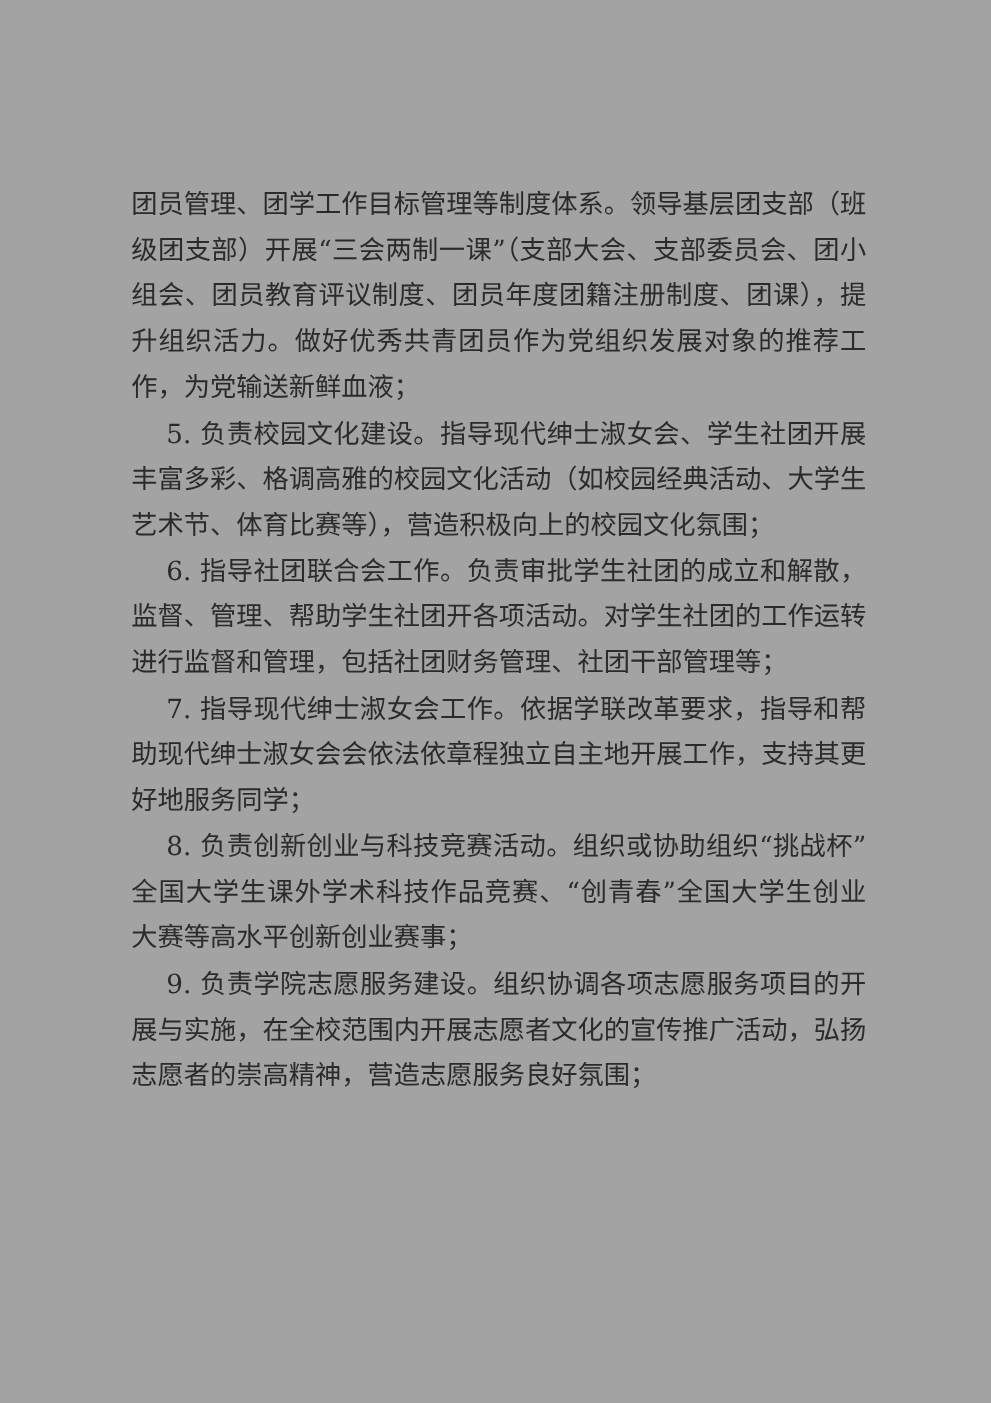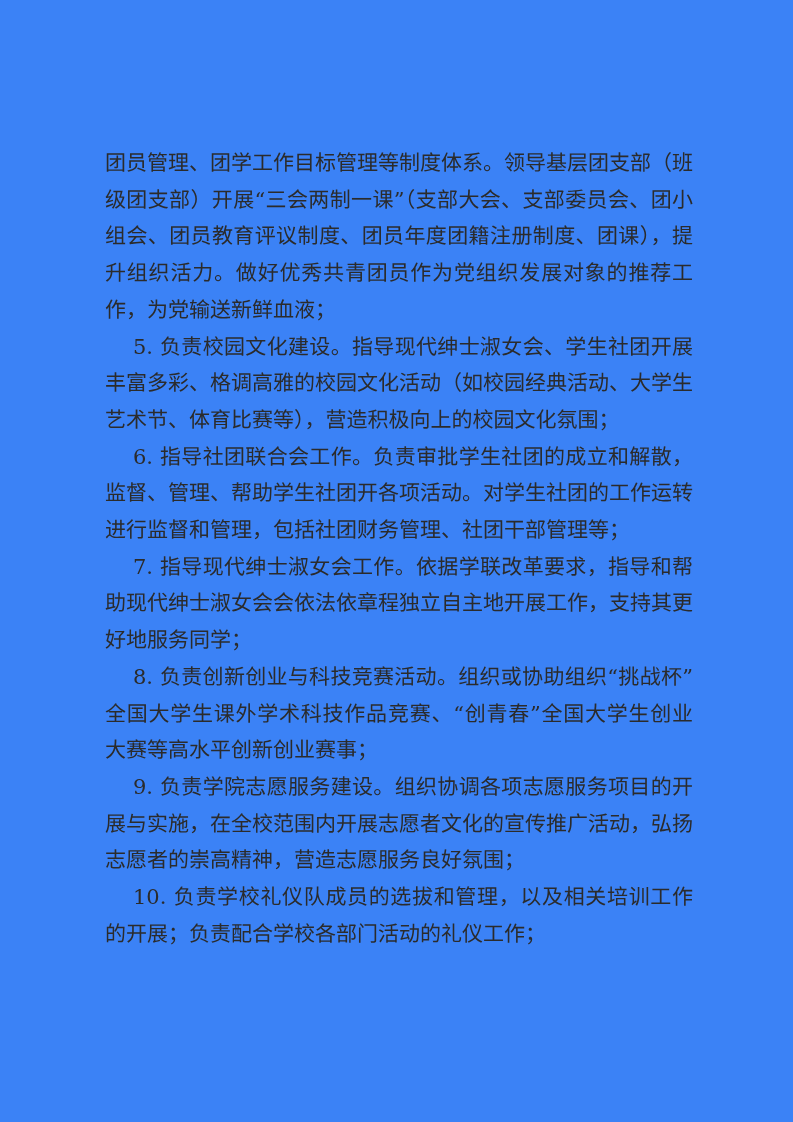--- a/index.html
+++ b/index.html
@@ -4,21 +4,21 @@
 <style>
   html, body {
     margin: 0;
     padding: 0;
     background: #ffffff;
   }
   .page {
     position: relative;
     width: 793px;
     height: 1122px;
-    background: #3b82f6;
+    background: #a3a3a3;
     overflow: hidden;
     font-family: "DejaVu Serif", "Liberation Serif", serif;
   }
   .text-block {
     position: absolute;
     left: 105px;
     top: 145px;
     width: 588px;
     color: #2b2b2b;
     font-size: 21px;
@@ -37,15 +37,14 @@
 <body>
 
 <div class="page">
   <div class="text-block" style="color: rgb(43, 43, 43);">
       <p class="para">团员管理、团学工作目标管理等制度体系。领导基层团支部（班级团支部）开展“三会两制一课”（支部大会、支部委员会、团小组会、团员教育评议制度、团员年度团籍注册制度、团课），提升组织活力。做好优秀共青团员作为党组织发展对象的推荐工作，为党输送新鲜血液；</p>
       <p class="para indent">5. 负责校园文化建设。指导现代绅士淑女会、学生社团开展丰富多彩、格调高雅的校园文化活动（如校园经典活动、大学生艺术节、体育比赛等），营造积极向上的校园文化氛围；</p>
       <p class="para indent">6. 指导社团联合会工作。负责审批学生社团的成立和解散，监督、管理、帮助学生社团开各项活动。对学生社团的工作运转进行监督和管理，包括社团财务管理、社团干部管理等；</p>
       <p class="para indent">7. 指导现代绅士淑女会工作。依据学联改革要求，指导和帮助现代绅士淑女会会依法依章程独立自主地开展工作，支持其更好地服务同学；</p>
       <p class="para indent">8. 负责创新创业与科技竞赛活动。组织或协助组织“挑战杯”全国大学生课外学术科技作品竞赛、“创青春”全国大学生创业大赛等高水平创新创业赛事；</p>
       <p class="para indent">9. 负责学院志愿服务建设。组织协调各项志愿服务项目的开展与实施，在全校范围内开展志愿者文化的宣传推广活动，弘扬志愿者的崇高精神，营造志愿服务良好氛围；</p>
-      <p class="para indent">10. 负责学校礼仪队成员的选拔和管理，以及相关培训工作的开展；负责配合学校各部门活动的礼仪工作；</p>
     </div>
 </div>
 
 </body></html>

